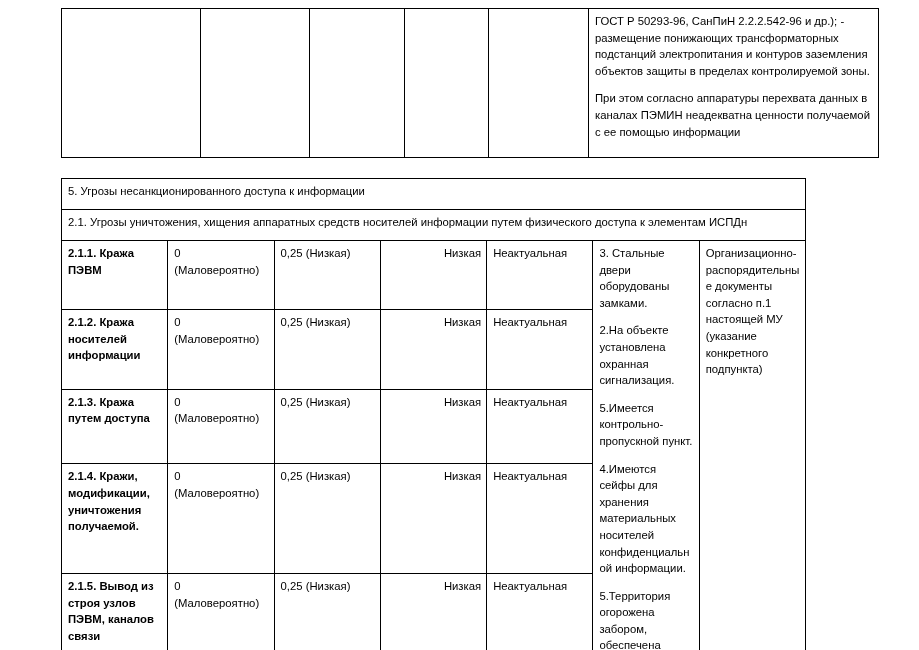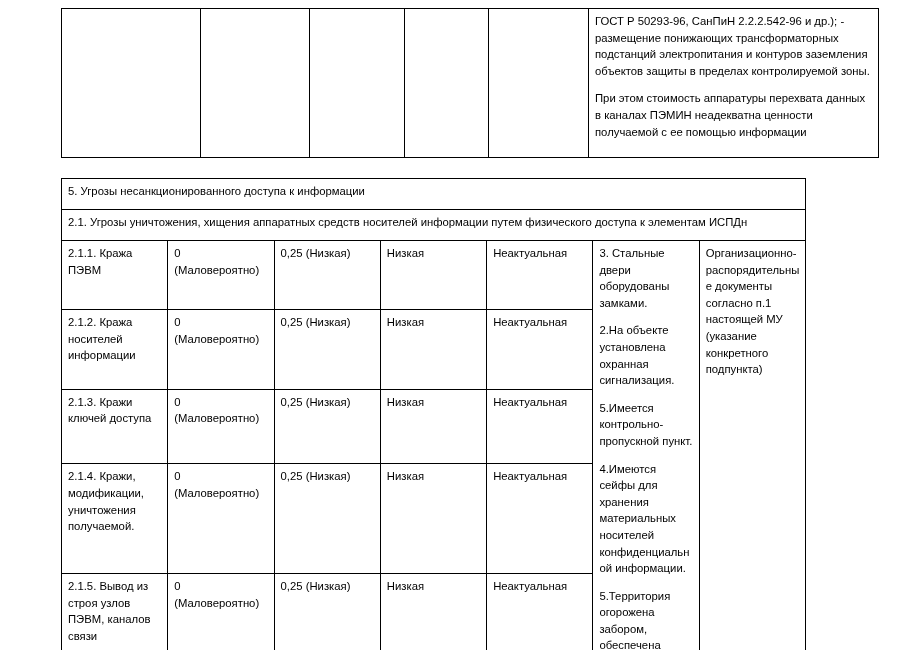--- a/index.html
+++ b/index.html
@@ -47,24 +47,24 @@
   }
   #table-threats-pemin td {
     height: 140px;
   }
   
   #table-threats-unauthorized-access {
     left: 61px;
     top: 178px;
     width: 745px;
   }
-  .c1 { width: 127px; }
+  .c1 { width: 127px; font-weight: bold; }
   .c2 { width: 97px; }
   .c3 { width: 83px; }
-  .c4 { width: 72px; }
+  .c4 { width: 72px; text-align: right; }
   .c5 { width: 88px; }
   .c6 { width: 147px; }
   .c7 { width: 131px; }
 
   .section-row td {
     height: 22px;
     padding-top: 5px;
     padding-bottom: 5px;
   }
   .row-a td { height: 42px; }
@@ -89,21 +89,21 @@
     <tbody>
       <tr>
         <td class="c1"></td>
         <td class="c2"></td>
         <td class="c3"></td>
         <td class="c4"></td>
         <td class="c5"></td>
         <td class="c6 c7" style="width:278px;">
           <div class="para">ГОСТ Р 50293-96, СанПиН 2.2.2.542-96 и др.);
 - размещение понижающих трансформаторных подстанций электропитания и контуров заземления объектов защиты в пределах контролируемой зоны.</div>
-          <div class="para">При этом стоимость аппаратуры перехвата данных в каналах ПЭМИН неадекватна ценности получаемой с ее помощью информации</div>
+          <div class="para">При этом согласно аппаратуры перехвата данных в каналах ПЭМИН неадекватна ценности получаемой с ее помощью информации</div>
         </td>
       </tr>
     </tbody>
   </table>
 
   <table class="doc-table" id="table-threats-unauthorized-access">
     <tbody>
       <tr class="section-row">
         <td colspan="7">5. Угрозы несанкционированного доступа к информации</td>
       </tr>
@@ -129,21 +129,21 @@
 
       <tr class="row-b">
         <td class="c1">2.1.2. Кража носителей информации</td>
         <td class="c2">0 (Маловероятно)</td>
         <td class="c3">0,25 (Низкая)</td>
         <td class="c4">Низкая</td>
         <td class="c5">Неактуальная</td>
       </tr>
 
       <tr class="row-c">
-        <td class="c1">2.1.3. Кражи ключей доступа</td>
+        <td class="c1">2.1.3. Кража путем доступа</td>
         <td class="c2">0 (Маловероятно)</td>
         <td class="c3">0,25 (Низкая)</td>
         <td class="c4">Низкая</td>
         <td class="c5">Неактуальная</td>
       </tr>
 
       <tr class="row-d">
         <td class="c1">2.1.4. Кражи, модификации, уничтожения получаемой.</td>
         <td class="c2">0 (Маловероятно)</td>
         <td class="c3">0,25 (Низкая)</td>

